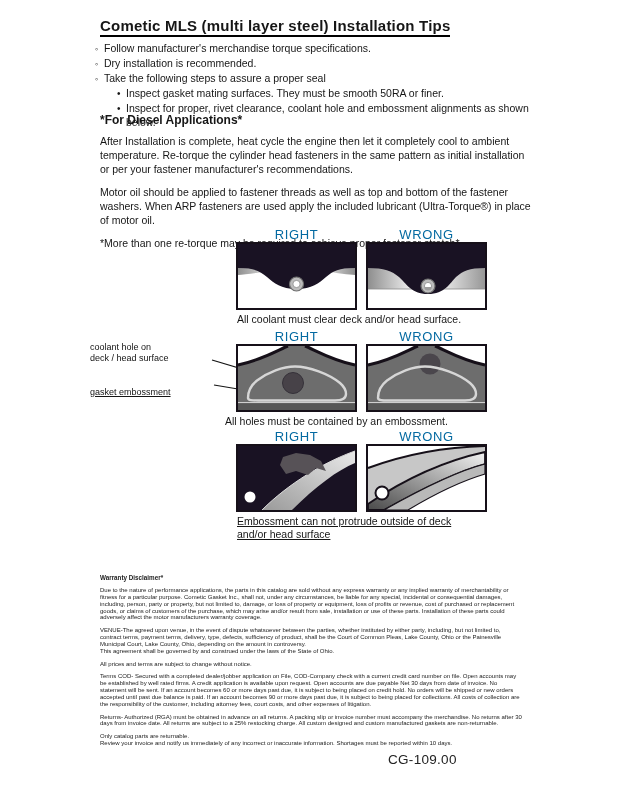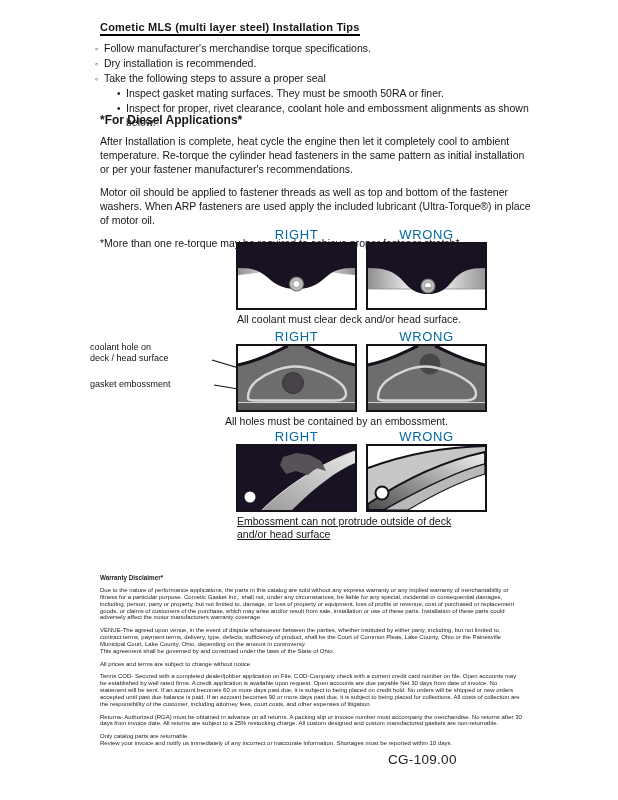--- a/index.html
+++ b/index.html
@@ -2,21 +2,21 @@
 <html><head>
 <meta charset="utf-8">
 <style>
   html,body{margin:0;padding:0;background:#ffffff;}
   .page{
     position:relative;width:618px;height:800px;background:#ffffff;overflow:hidden;
     font-family:"Liberation Sans","DejaVu Sans",sans-serif;color:#161616;
   }
   .abs{position:absolute;}
   .doc-title{
-    font-size:11px;font-weight:bold;letter-spacing:.2px;
+    font-size:15px;font-weight:bold;letter-spacing:.2px;
     border-bottom:2px solid #000;padding-bottom:1px;display:inline-block;white-space:nowrap;
   }
   .tips{font-size:10.5px;line-height:14px;}
   .tip-row{display:flex;align-items:baseline;}
   .tip-row.l2{padding-left:22px;}
   .tip-marker{width:9px;flex:0 0 9px;font-size:9px;}
   .tip-row.l2 .tip-marker{font-size:10px;}
   .diesel{width:432px;font-size:10.5px;line-height:14px;}
   .diesel h2{font-size:12px;font-weight:bold;margin:0 0 7px 0;}
   .diesel p{margin:0 0 9px 0;}
@@ -112,21 +112,21 @@
     </svg>
   </div>
 
   <div class="abs dg-caption" style="left:237px;top:313px;">All coolant must clear deck and/or head surface.</div>
 
   <div class="abs dg-label" style="left:236px;top:329px;">RIGHT</div>
   <div class="abs dg-label" style="left:366px;top:329px;">WRONG</div>
 
   <div class="abs callout" style="left:90px;top:342px;">coolant hole on
 deck / head surface</div>
-  <div class="abs callout" style="left:90px;top:379px;">gasket embossment</div>
+  <div class="abs callout" style="left:90px;top:387px;text-decoration:underline;">gasket embossment</div>
 
   <div class="abs" style="left:208px;top:350px;">
     <svg width="92" height="50" viewBox="0 0 92 50">
       <line x1="4" y1="10" x2="85" y2="34" stroke="#141414" stroke-width="1.2"></line>
       <line x1="6" y1="35" x2="54" y2="43" stroke="#141414" stroke-width="1.2"></line>
     </svg>
   </div>
 
   <div class="abs" style="left:236px;top:344px;">
     <svg width="121" height="68" viewBox="0 0 121 68">

